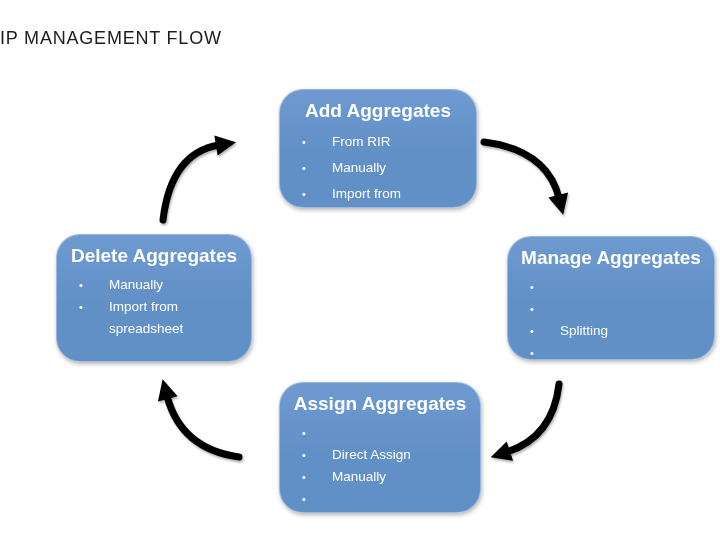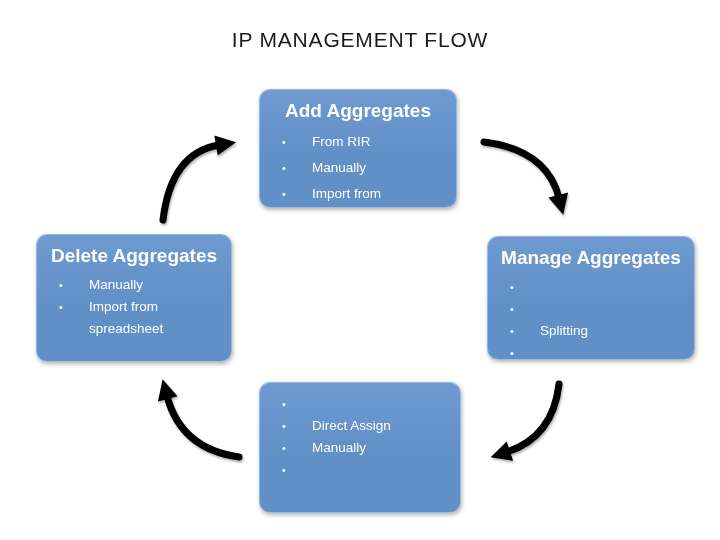--- a/index.html
+++ b/index.html
@@ -12,35 +12,35 @@
     background: var(--background, #ffffff);
     font-family: "Liberation Sans", "DejaVu Sans", sans-serif;
     overflow: hidden;
   }
 
   .diagram-title {
     position: absolute;
     top: 28px;
     left: 0;
     width: 720px;
-    text-align: center;
-    font-size: 21px;
+    font-size: 18px;
     font-weight: 400;
     letter-spacing: 0.8px;
     color: var(--title-text, #1c1c1c);
   }
 
   .node {
     position: absolute;
-    border-radius: 11px;
+    border-radius: 24px;
     background: linear-gradient(180deg, var(--node-fill-top, #6e9ad0) 0%, var(--node-fill, #6190c6) 55%);
     border: 1px solid rgba(255, 255, 255, 0.35);
     box-shadow: 1px 2px 4px rgba(90, 90, 90, 0.45);
     color: var(--node-text, #ffffff);
     padding: 10px 10px 0 10px;
+    margin-left: 20px;
   }
 
   .node h2 {
     margin: 0 0 7px 0;
     text-align: center;
     font-size: 19px;
     font-weight: 700;
     color: var(--node-text, #ffffff);
   }
 
@@ -127,20 +127,21 @@
         <span class="bullet-dot">•</span>
         <span>Splitting</span>
       </li>
       <li>
         <span class="bullet-dot">•</span>
       </li>
     </ul>
   </div>
 
   <div class="node node-assign">
+    <h2>Assign Aggregates</h2>
     <ul>
       <li>
         <span class="bullet-dot">•</span>
       </li>
       <li>
         <span class="bullet-dot">•</span>
         <span>Direct Assign</span>
       </li>
       <li>
         <span class="bullet-dot">•</span>

